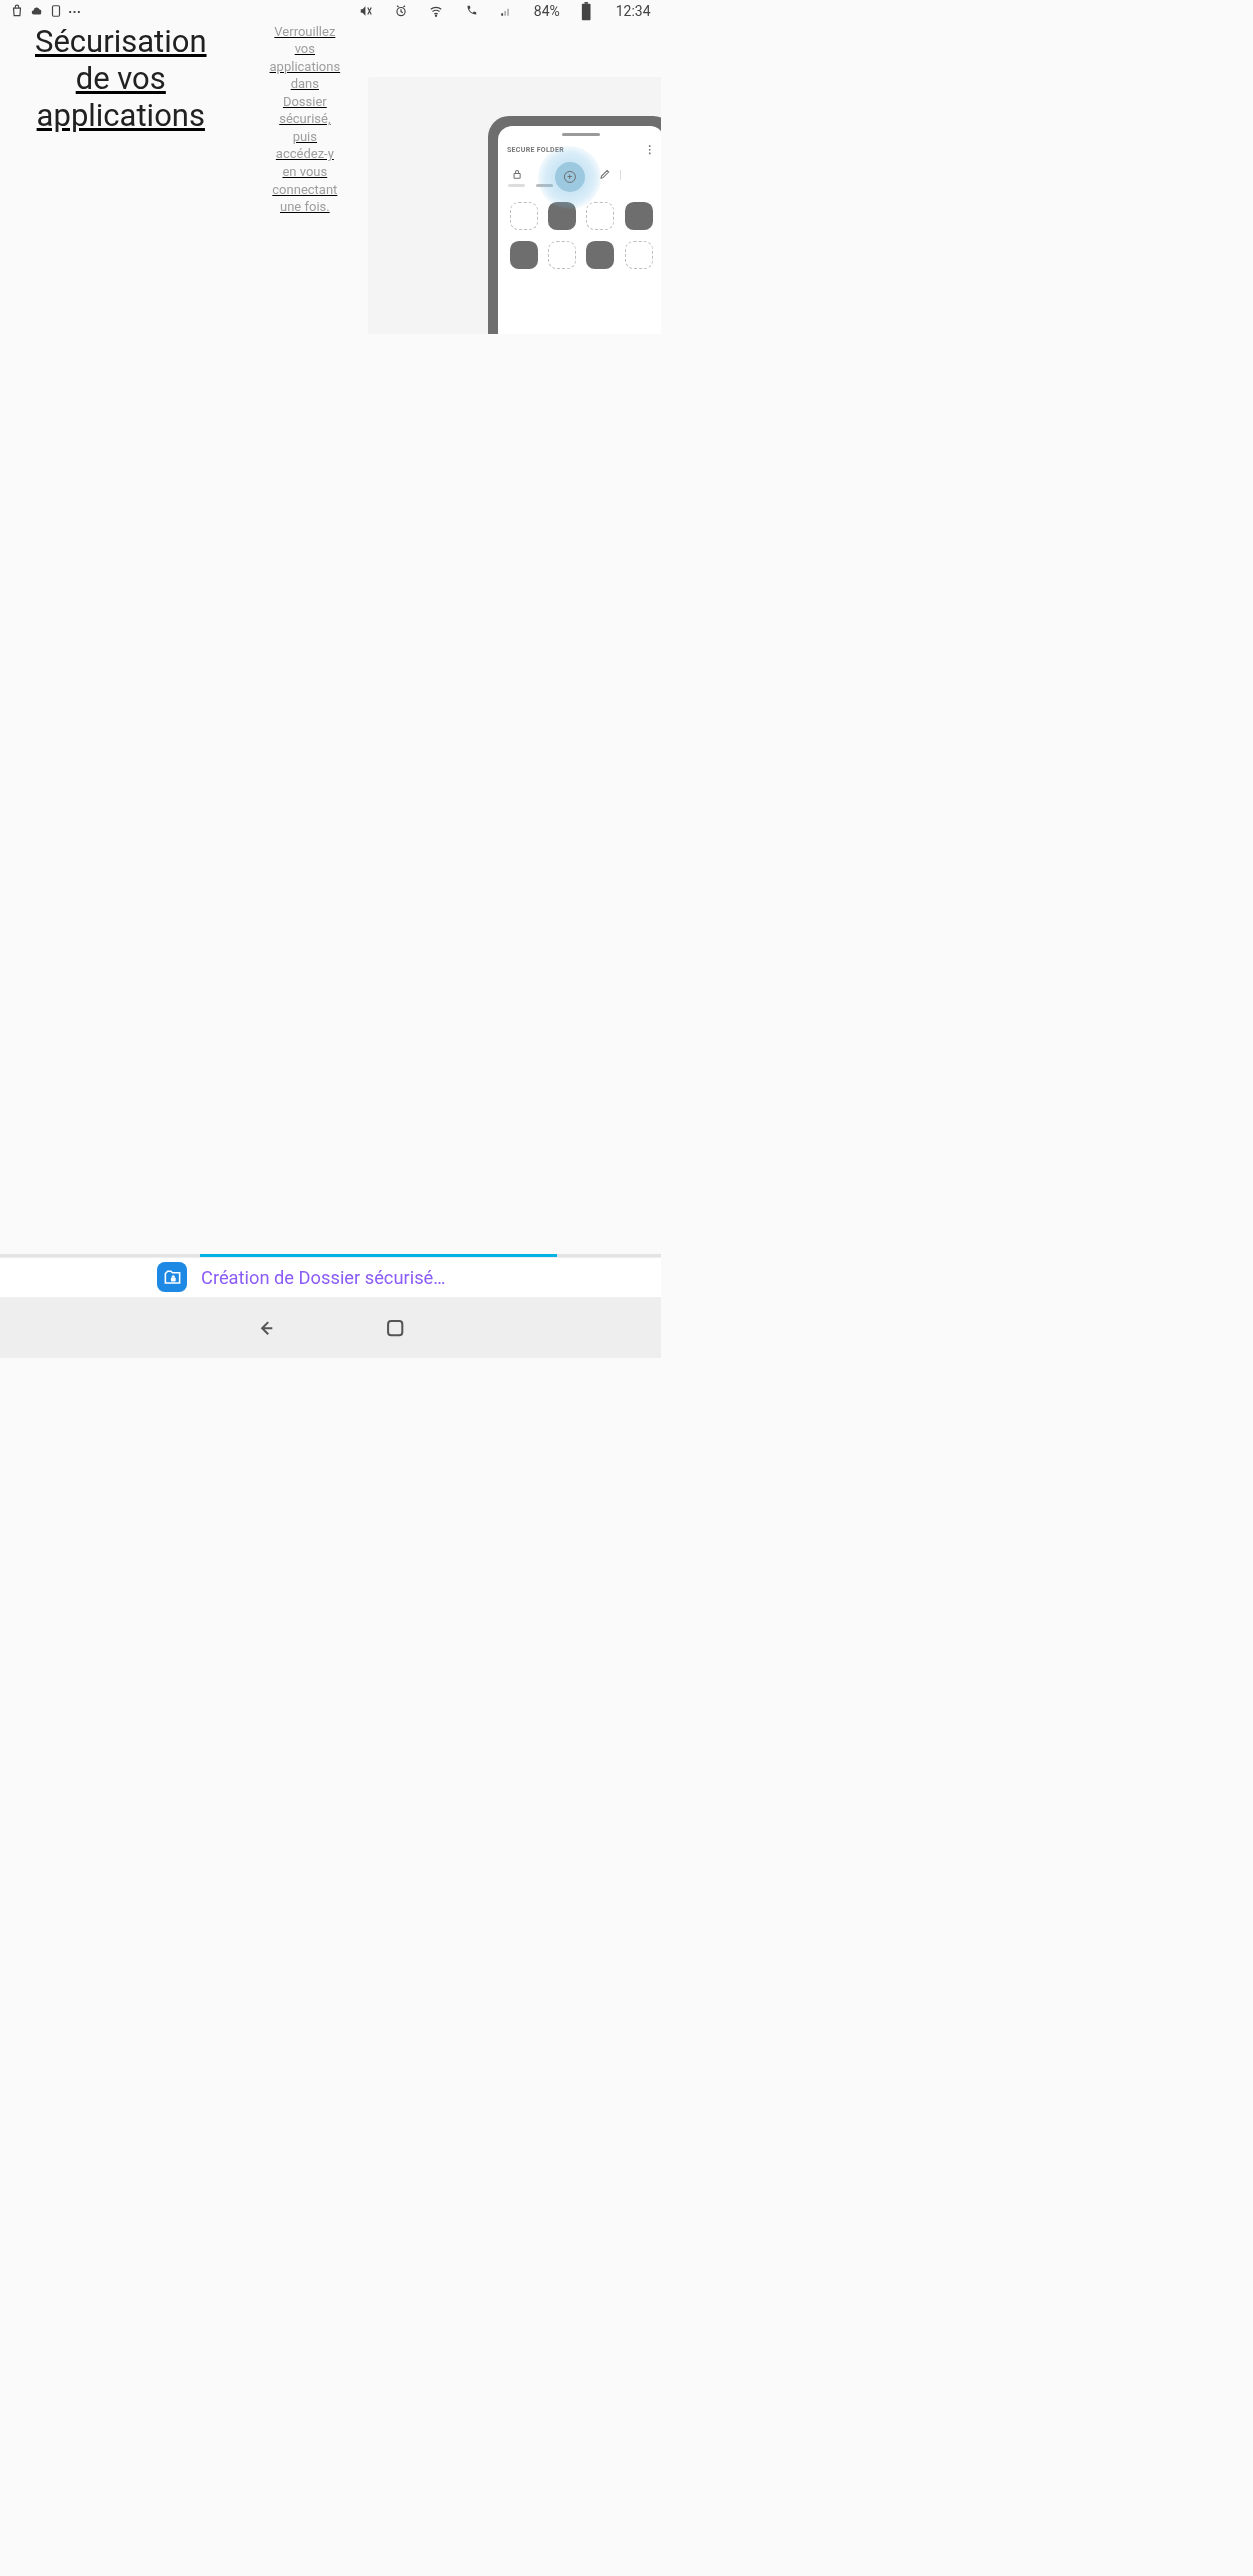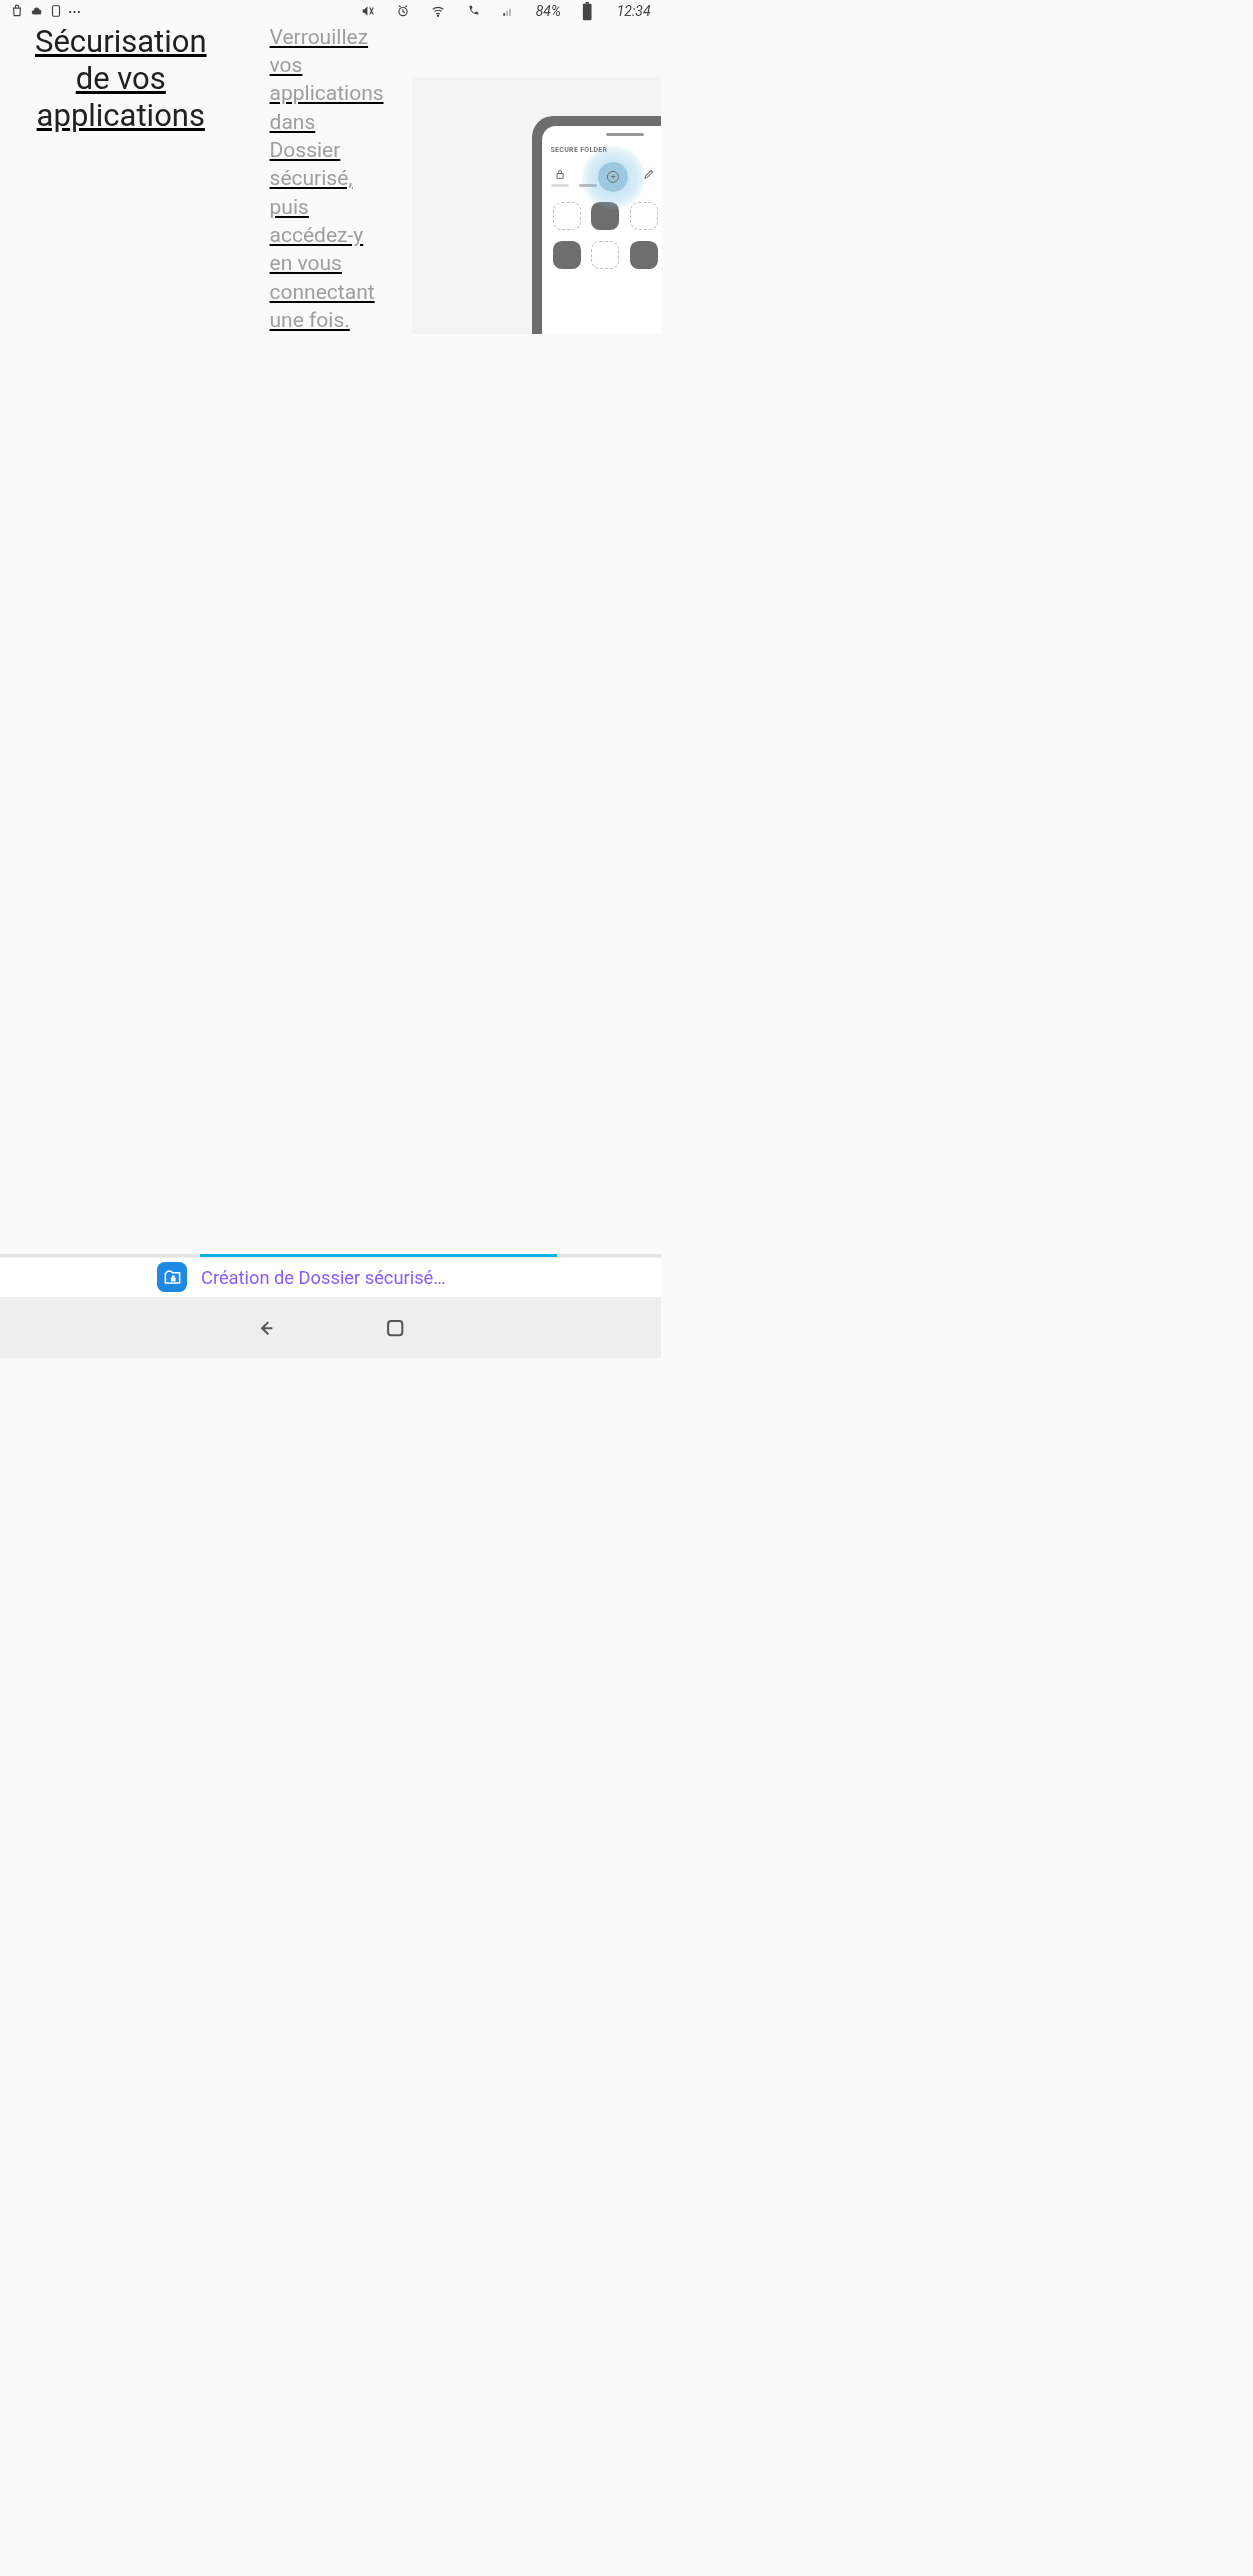--- a/index.html
+++ b/index.html
@@ -1,32 +1,32 @@
 <!DOCTYPE html>
 <html style="font-size:14px"><head>
 <meta charset="utf-8">
 <style>
   * { margin: 0; padding: 0; box-sizing: border-box; }
   html, body { width: 661px; height: 1358px; font-family: -apple-system, Roboto, "Segoe UI", sans-serif; background: #fafafa; overflow: hidden; }
 
   
   .status-bar { height: 22.6px; display: flex; align-items: center; justify-content: space-between; padding: 0 10.4px; color: #444; font-size: 13px; }
   .status-left, .status-right { display: flex; align-items: center; gap: 5.2px; }
-  .status-right { gap: 21px; font-style: italic; }
+  .status-right { gap: 21px; }
   .status-icon { width: 14px; height: 14px; display: inline-flex; align-items: center; justify-content: center; }
   .status-dots { letter-spacing: 1.7px; font-weight: 700; }
   .status-time { font-size: 14px; margin-left: 3.5px; }
   .status-batt { font-size: 14px; }
 
   
   .page { height: calc(100% - 22.6px - 64px - 40px); display: flex; flex-direction: row; background: #fafafa; text-decoration: underline; }
   .hero-space { height: 131px; }
   .title { font-size: 31px; font-weight: 400; color: #212121; text-align: center; padding: 0 35px; line-height: 1.2; }
   .subtitle-space { height: 56px; }
-  .subtitle { font-size: 21px; color: #9e9e9e; padding: 0 28px; line-height: 1.35; }
+  .subtitle { font-size: 13px; color: #9e9e9e; text-align: center; padding: 0 28px; line-height: 1.35; }
 
   .illustration-wrap { flex: 0 0 auto; margin-top: 54px; display: flex; justify-content: center; }
   .illustration { width: 426px; height: 257px; background: #f4f4f4; position: relative; overflow: hidden; border-radius: 1.7px; }
 
   
   .phone { position: absolute; left: 50%; bottom: -8.7px; transform: translateX(-50%); width: 186px; height: 226px; border: 5.2px solid #6e6e6e; border-bottom: none; border-radius: 21px 21px 0 0; background: #6e6e6e; }
   .phone-inner { position: absolute; inset: 5.2px 5.2px 0 5.2px; background: #fff; border-radius: 14px 14px 0 0; padding: 7px 7px 0 7px; }
   .phone-speaker { width: 38px; height: 2.6px; background: #9a9a9a; border-radius: 1.7px; margin: 0 auto 7px auto; }
   .sf-header { display: flex; justify-content: space-between; align-items: center; font-size: 7px; color: #777; font-weight: 700; letter-spacing: 0.3px; padding: 0 1.7px; }
   .sf-more { font-size: 10.4px; color: #6e6e6e; }

